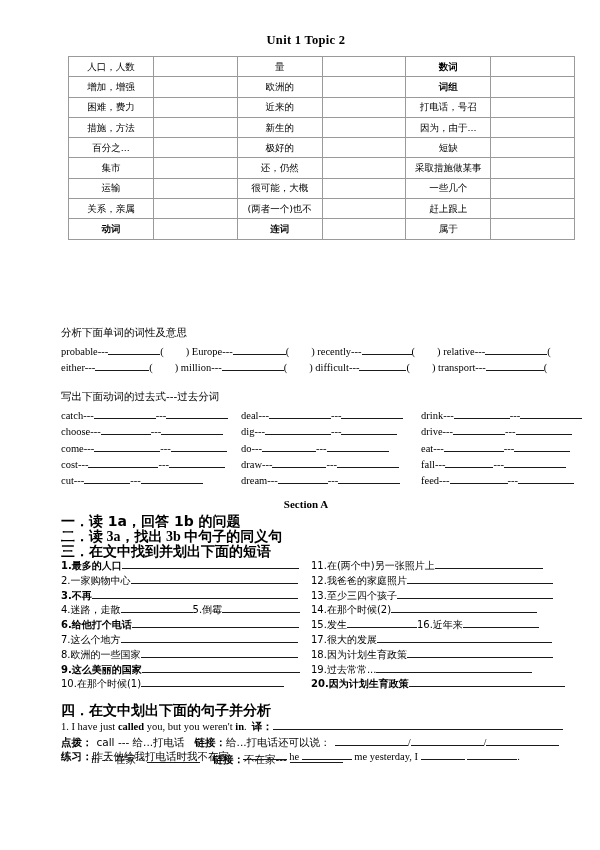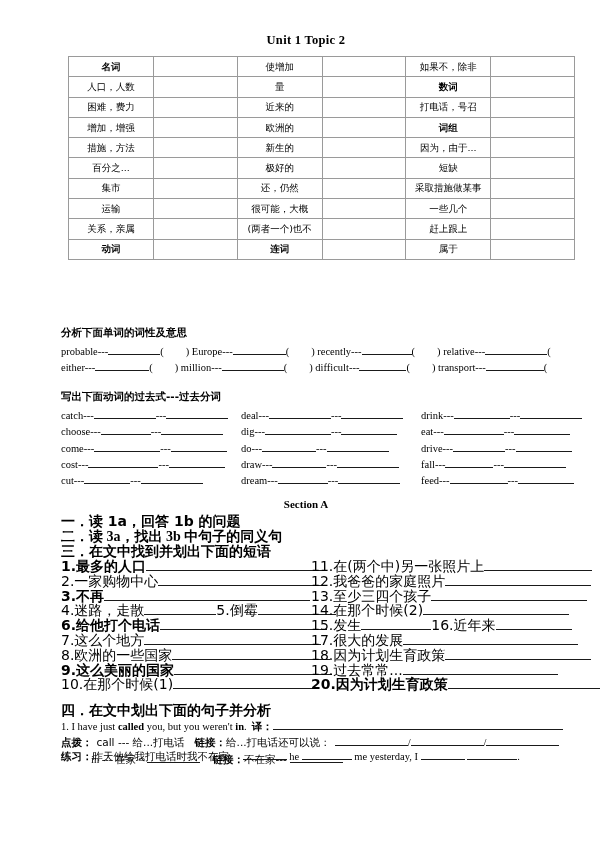--- a/index.html
+++ b/index.html
@@ -56,21 +56,21 @@
     line-height: 1.05;
     font-family: "DejaVu Sans", "Liberation Sans", sans-serif;
   }
   .vocab-table td.lbl { width: 80px; }
   .vocab-table td.ans { width: 78.66px; }
   .vocab-table td.bold { font-weight: bold; }
 
   
   .sec-head {
     font-family: "DejaVu Sans", "Liberation Sans", sans-serif;
-    font-weight: bold;
+    font-weight: normal;
     font-size: 10.5px;
     position: absolute;
     left: 55px;
   }
 
   
   .fill-row {
     position: absolute;
     left: 55px;
     width: 495px;
@@ -112,21 +112,21 @@
   .roman {
     position: absolute;
     left: 55px;
     font-family: "DejaVu Sans", "Liberation Sans", sans-serif;
     font-weight: bold;
     font-size: 14px;
     white-space: nowrap;
   }
   .num-item {
     position: absolute;
-    font-size: 14px;
+    font-size: 10px;
     white-space: nowrap;
     font-family: "DejaVu Sans", "Liberation Sans", sans-serif;
   }
   .num-item .txt { font-family: "DejaVu Sans", "Liberation Sans", sans-serif; }
   .num-item.b { font-weight: bold; }
 
   .bot-line {
     position: absolute;
     left: 55px;
     font-size: 10.5px;
@@ -136,49 +136,41 @@
 </head>
 <body>
 
 <div class="page">
 
   <div class="doc-title">Unit 1 Topic 2</div>
 
   <table class="vocab-table">
     <tbody>
         <tr>
-          <td class="lbl bold">名词</td>
-          <td class="ans"></td>
-          <td class="lbl">使增加</td>
-          <td class="ans"></td>
-          <td class="lbl">如果不，除非</td>
-          <td class="ans"></td>
-        </tr>
-        <tr>
           <td class="lbl">人口，人数</td>
           <td class="ans"></td>
           <td class="lbl">量</td>
           <td class="ans"></td>
           <td class="lbl bold">数词</td>
           <td class="ans"></td>
         </tr>
         <tr>
+          <td class="lbl">增加，增强</td>
+          <td class="ans"></td>
+          <td class="lbl">欧洲的</td>
+          <td class="ans"></td>
+          <td class="lbl bold">词组</td>
+          <td class="ans"></td>
+        </tr>
+        <tr>
           <td class="lbl">困难，费力</td>
           <td class="ans"></td>
           <td class="lbl">近来的</td>
           <td class="ans"></td>
           <td class="lbl">打电话，号召</td>
-          <td class="ans"></td>
-        </tr>
-        <tr>
-          <td class="lbl">增加，增强</td>
-          <td class="ans"></td>
-          <td class="lbl">欧洲的</td>
-          <td class="ans"></td>
-          <td class="lbl bold">词组</td>
           <td class="ans"></td>
         </tr>
         <tr>
           <td class="lbl">措施，方法</td>
           <td class="ans"></td>
           <td class="lbl">新生的</td>
           <td class="ans"></td>
           <td class="lbl">因为，由于...</td>
           <td class="ans"></td>
         </tr>
@@ -246,22 +238,22 @@
     </div>
   <div class="verb-col" style="left:235px; top:408px;">
       <div><span>deal---</span><span class="u" style="width: 62px;"></span><span>---</span><span class="u" style="width: 62px;"></span></div>
       <div><span>dig---</span><span class="u" style="width: 66px;"></span><span>---</span><span class="u" style="width: 56px;"></span></div>
       <div><span>do---</span><span class="u" style="width: 54px;"></span><span>---</span><span class="u" style="width: 62px;"></span></div>
       <div><span>draw---</span><span class="u" style="width: 54px;"></span><span>---</span><span class="u" style="width: 62px;"></span></div>
       <div><span>dream---</span><span class="u" style="width: 50px;"></span><span>---</span><span class="u" style="width: 62px;"></span></div>
     </div>
   <div class="verb-col" style="left:415px; top:408px;">
       <div><span>drink---</span><span class="u" style="width: 56px;"></span><span>---</span><span class="u" style="width: 62px;"></span></div>
+      <div><span>drive---</span><span class="u" style="width: 52px;"></span><span>---</span><span class="u" style="width: 56px;"></span></div>
       <div><span>eat---</span><span class="u" style="width: 60px;"></span><span>---</span><span class="u" style="width: 56px;"></span></div>
-      <div><span>drive---</span><span class="u" style="width: 52px;"></span><span>---</span><span class="u" style="width: 56px;"></span></div>
       <div><span>fall---</span><span class="u" style="width: 48px;"></span><span>---</span><span class="u" style="width: 62px;"></span></div>
       <div><span>feed---</span><span class="u" style="width: 58px;"></span><span>---</span><span class="u" style="width: 56px;"></span></div>
     </div>
 
   <div class="section-a">Section A</div>
 
   <div class="roman" style="top:513px;">一．读 1a，回答 1b 的问题</div>
   <div class="roman" style="top:528px;font-family:Liberation Serif, serif;">二．读 3a，找出 3b 中句子的同义句</div>
   <div class="roman" style="top:543px;">三．在文中找到并划出下面的短语</div>
 

